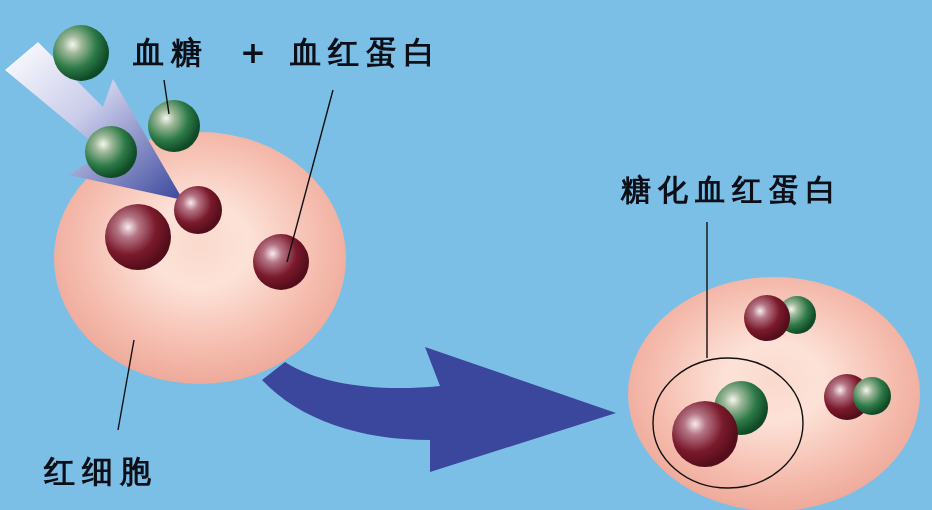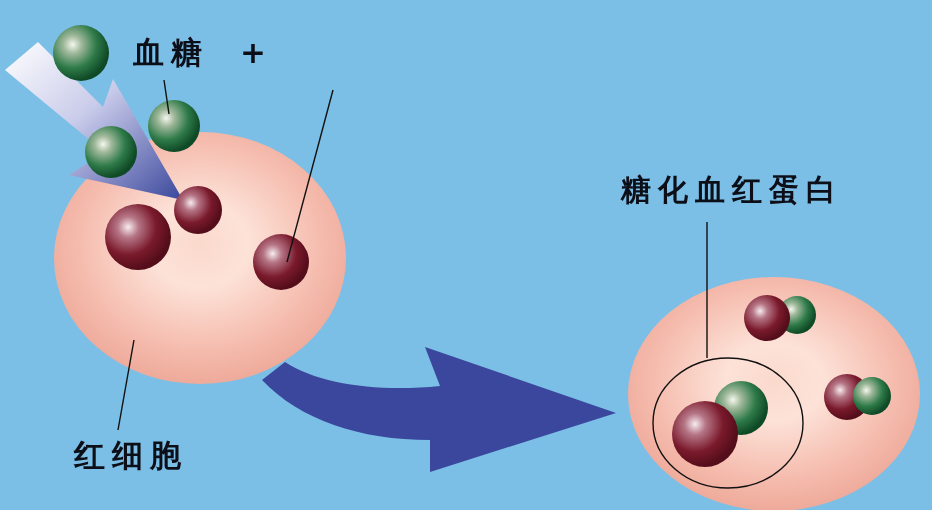--- a/index.html
+++ b/index.html
@@ -75,15 +75,16 @@
     <ellipse cx="728" cy="423" rx="75" ry="65" fill="none" stroke="#111" stroke-width="1.4"></ellipse>
 
     <line x1="164" y1="80" x2="169" y2="114" stroke="#111" stroke-width="1.4"></line>
     <line x1="333" y1="90" x2="287" y2="262" stroke="#111" stroke-width="1.4"></line>
     <line x1="707" y1="222" x2="707" y2="358" stroke="#111" stroke-width="1.4"></line>
     <line x1="134" y1="340" x2="118" y2="430" stroke="#111" stroke-width="1.4"></line>
   </svg>
 
   <div class="label" style="left:133px; top:37px; font-size:31px;">血糖</div>
   <div class="label" style="left:240px; top:37px; font-size:31px;">+</div>
+  <div class="label" style="left:290px; top:37px; font-size:31px;">血红蛋白</div>
   <div class="label" style="left:621px; top:175px; font-size:30px;">糖化血红蛋白</div>
-  <div class="label" style="left:44px; top:440px; font-size:31px;margin-left:30px;">红细胞</div>
+  <div class="label" style="left:44px; top:456px; font-size:31px;">红细胞</div>
 </div>
 
 </body></html>

